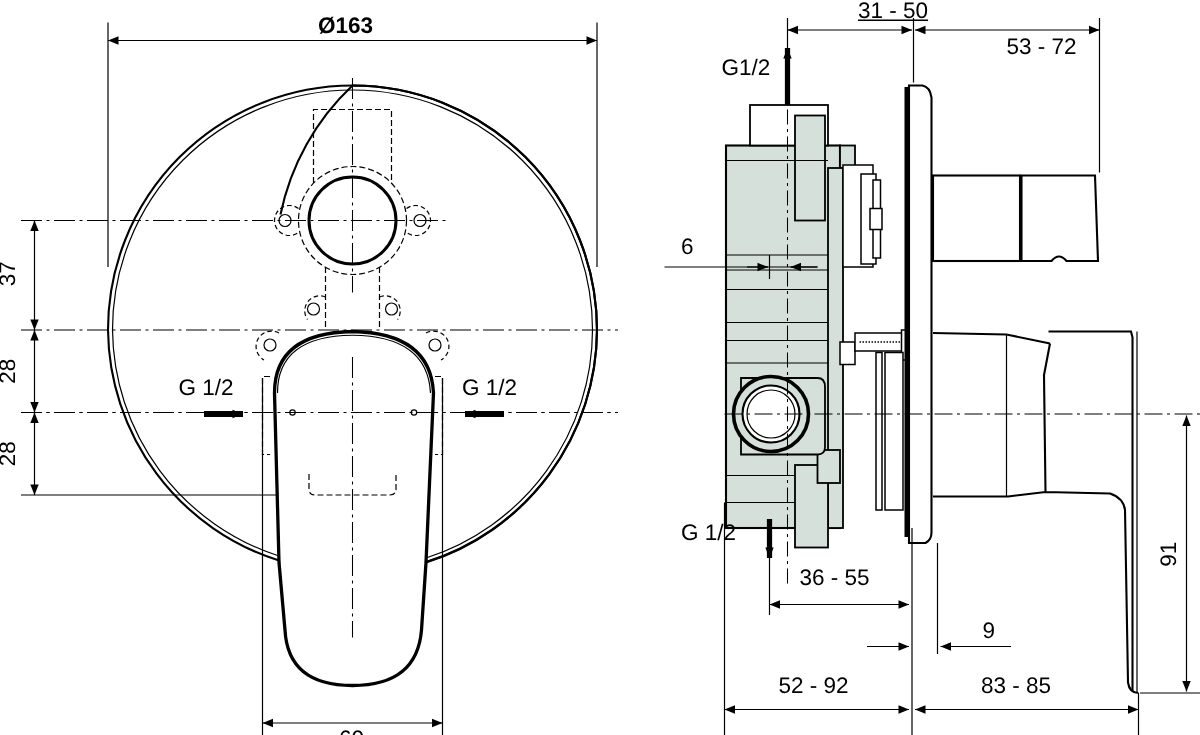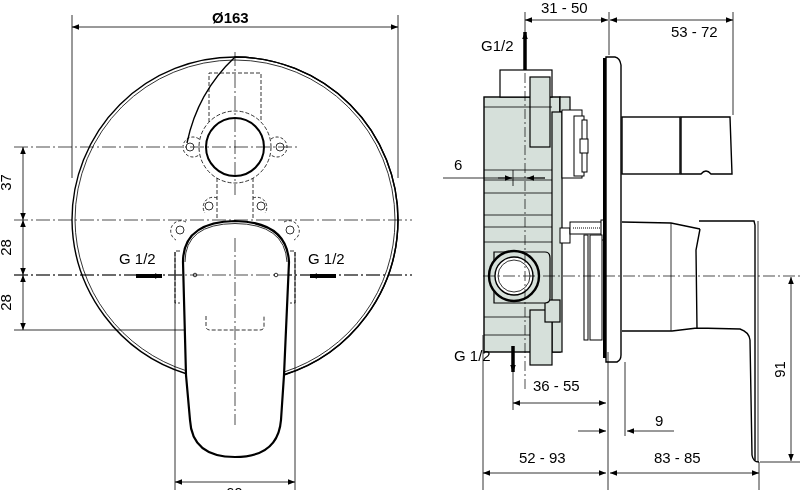--- a/index.html
+++ b/index.html
@@ -173,20 +173,20 @@
 <div class="lbl" style="left:212px;top:10px;font-weight:bold;">Ø163</div>
 <div class="lbl rot" style="left:-3px;top:175px;">37</div>
 <div class="lbl rot" style="left:-3px;top:240px;">28</div>
 <div class="lbl rot" style="left:-3px;top:295px;">28</div>
 <div class="lbl" style="left:119px;top:251px;">G 1/2</div>
 <div class="lbl" style="left:308px;top:251px;">G 1/2</div>
 <div class="lbl" style="left:226px;top:463px;margin-top:22px;">60</div>
 
 <div class="lbl" style="left:481px;top:38px;">G1/2</div>
 <div class="lbl" style="left:454px;top:348px;">G 1/2</div>
-<div class="lbl" style="left:541px;top:0px;">31 - 50</div>
+<div class="lbl" style="left:572px;top:0px;text-decoration:underline;">31 - 50</div>
 <div class="lbl" style="left:671px;top:0px;margin-top:24px;">53 - 72</div>
 <div class="lbl" style="left:454px;top:157px;">6</div>
 <div class="lbl" style="left:533px;top:378px;">36 - 55</div>
 <div class="lbl" style="left:655px;top:413px;">9</div>
-<div class="lbl" style="left:519px;top:450px;">52 - 93</div>
+<div class="lbl" style="left:519px;top:450px;">52 - 92</div>
 <div class="lbl" style="left:654px;top:450px;">83 - 85</div>
 <div class="lbl rot" style="left:771px;top:362px;">91</div>
 
 </body></html>

